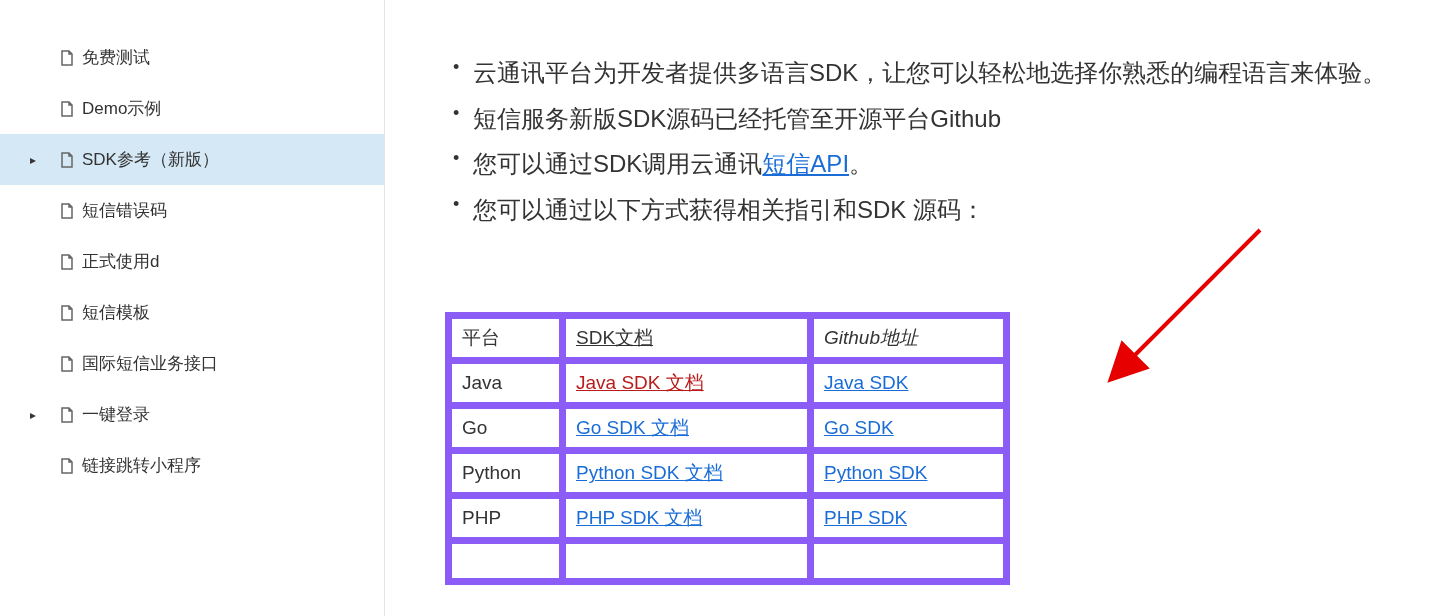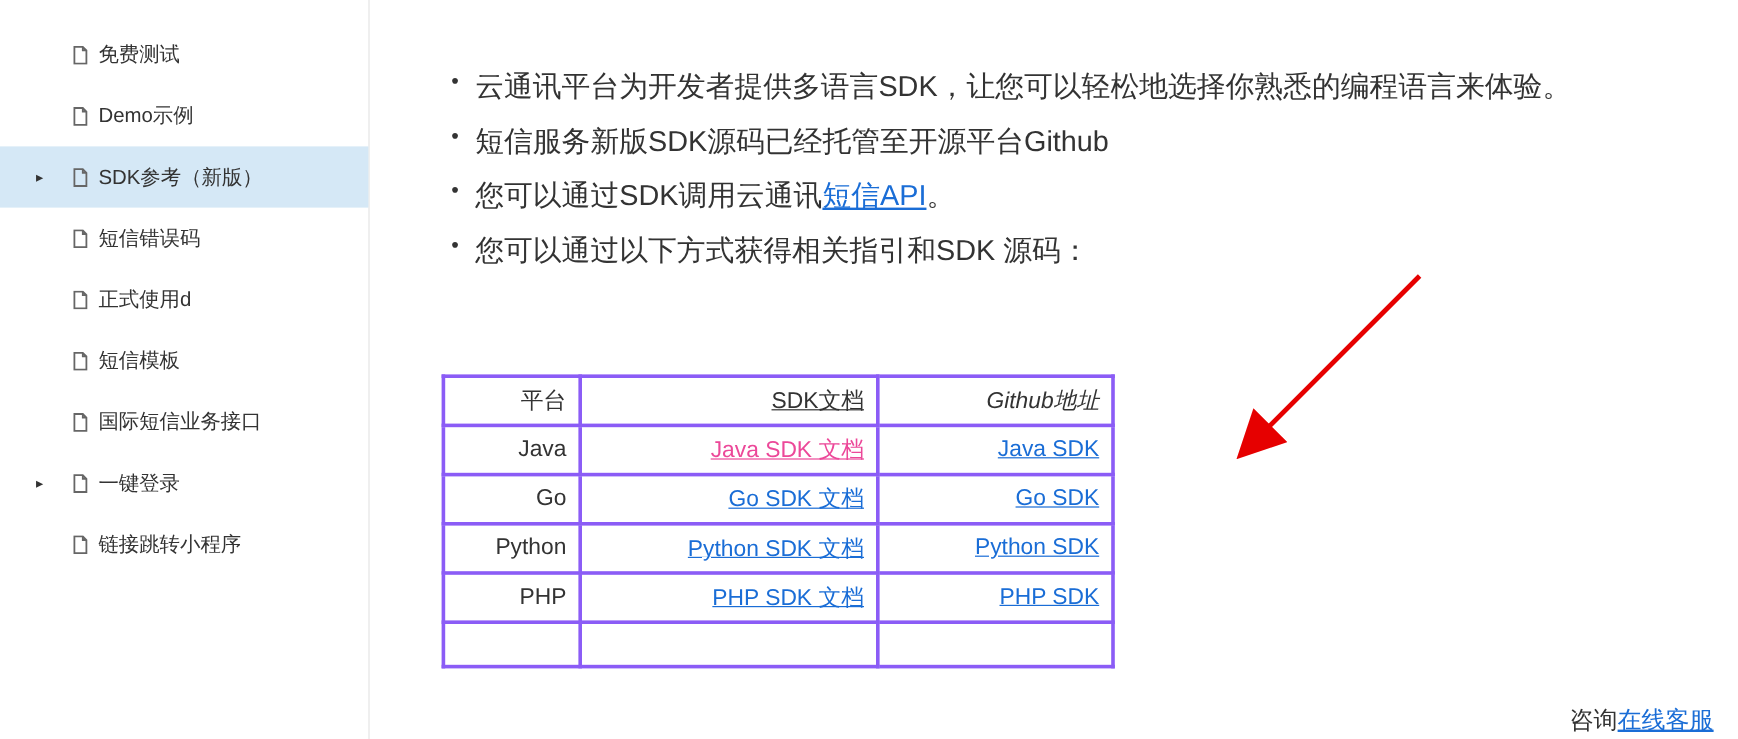--- a/index.html
+++ b/index.html
@@ -14,23 +14,23 @@
       width: 1448px;
       height: 616px;
       overflow: hidden;
       position: relative;
     }
     .container {
       display: flex;
       height: 100%;
     }
     .sidebar {
-      width: 308px;
+      width: 385px;
       border-right: 1px solid #e5e5e5;
-      padding-top: 20px;
+      padding-top: 32px;
     }
     .sidebar-item {
       display: flex;
       align-items: center;
       padding: 14px 20px 14px 40px;
       cursor: pointer;
       font-size: 17px;
       color: #333;
       position: relative;
     }
@@ -80,31 +80,31 @@
       position: absolute;
       left: 8px;
       color: #333;
       font-size: 18px;
     }
     .link {
       color: #1a6dd6;
       text-decoration: underline;
     }
     .link.visited {
-      color: #ec4899;
+      color: #b91c1c;
     }
     .sdk-table {
       border-collapse: collapse;
       margin-top: 80px;
       margin-bottom: 30px;
     }
     .sdk-table td, .sdk-table th {
-      border: 3px solid #8b5cf6;
+      border: 7px solid #8b5cf6;
       padding: 6px 10px;
-      text-align: right;
+      text-align: left;
       font-size: 19px;
       font-weight: normal;
     }
     .sdk-table th {
       font-weight: normal;
     }
     .col-platform {
       width: 114px;
     }
     .col-doc {

